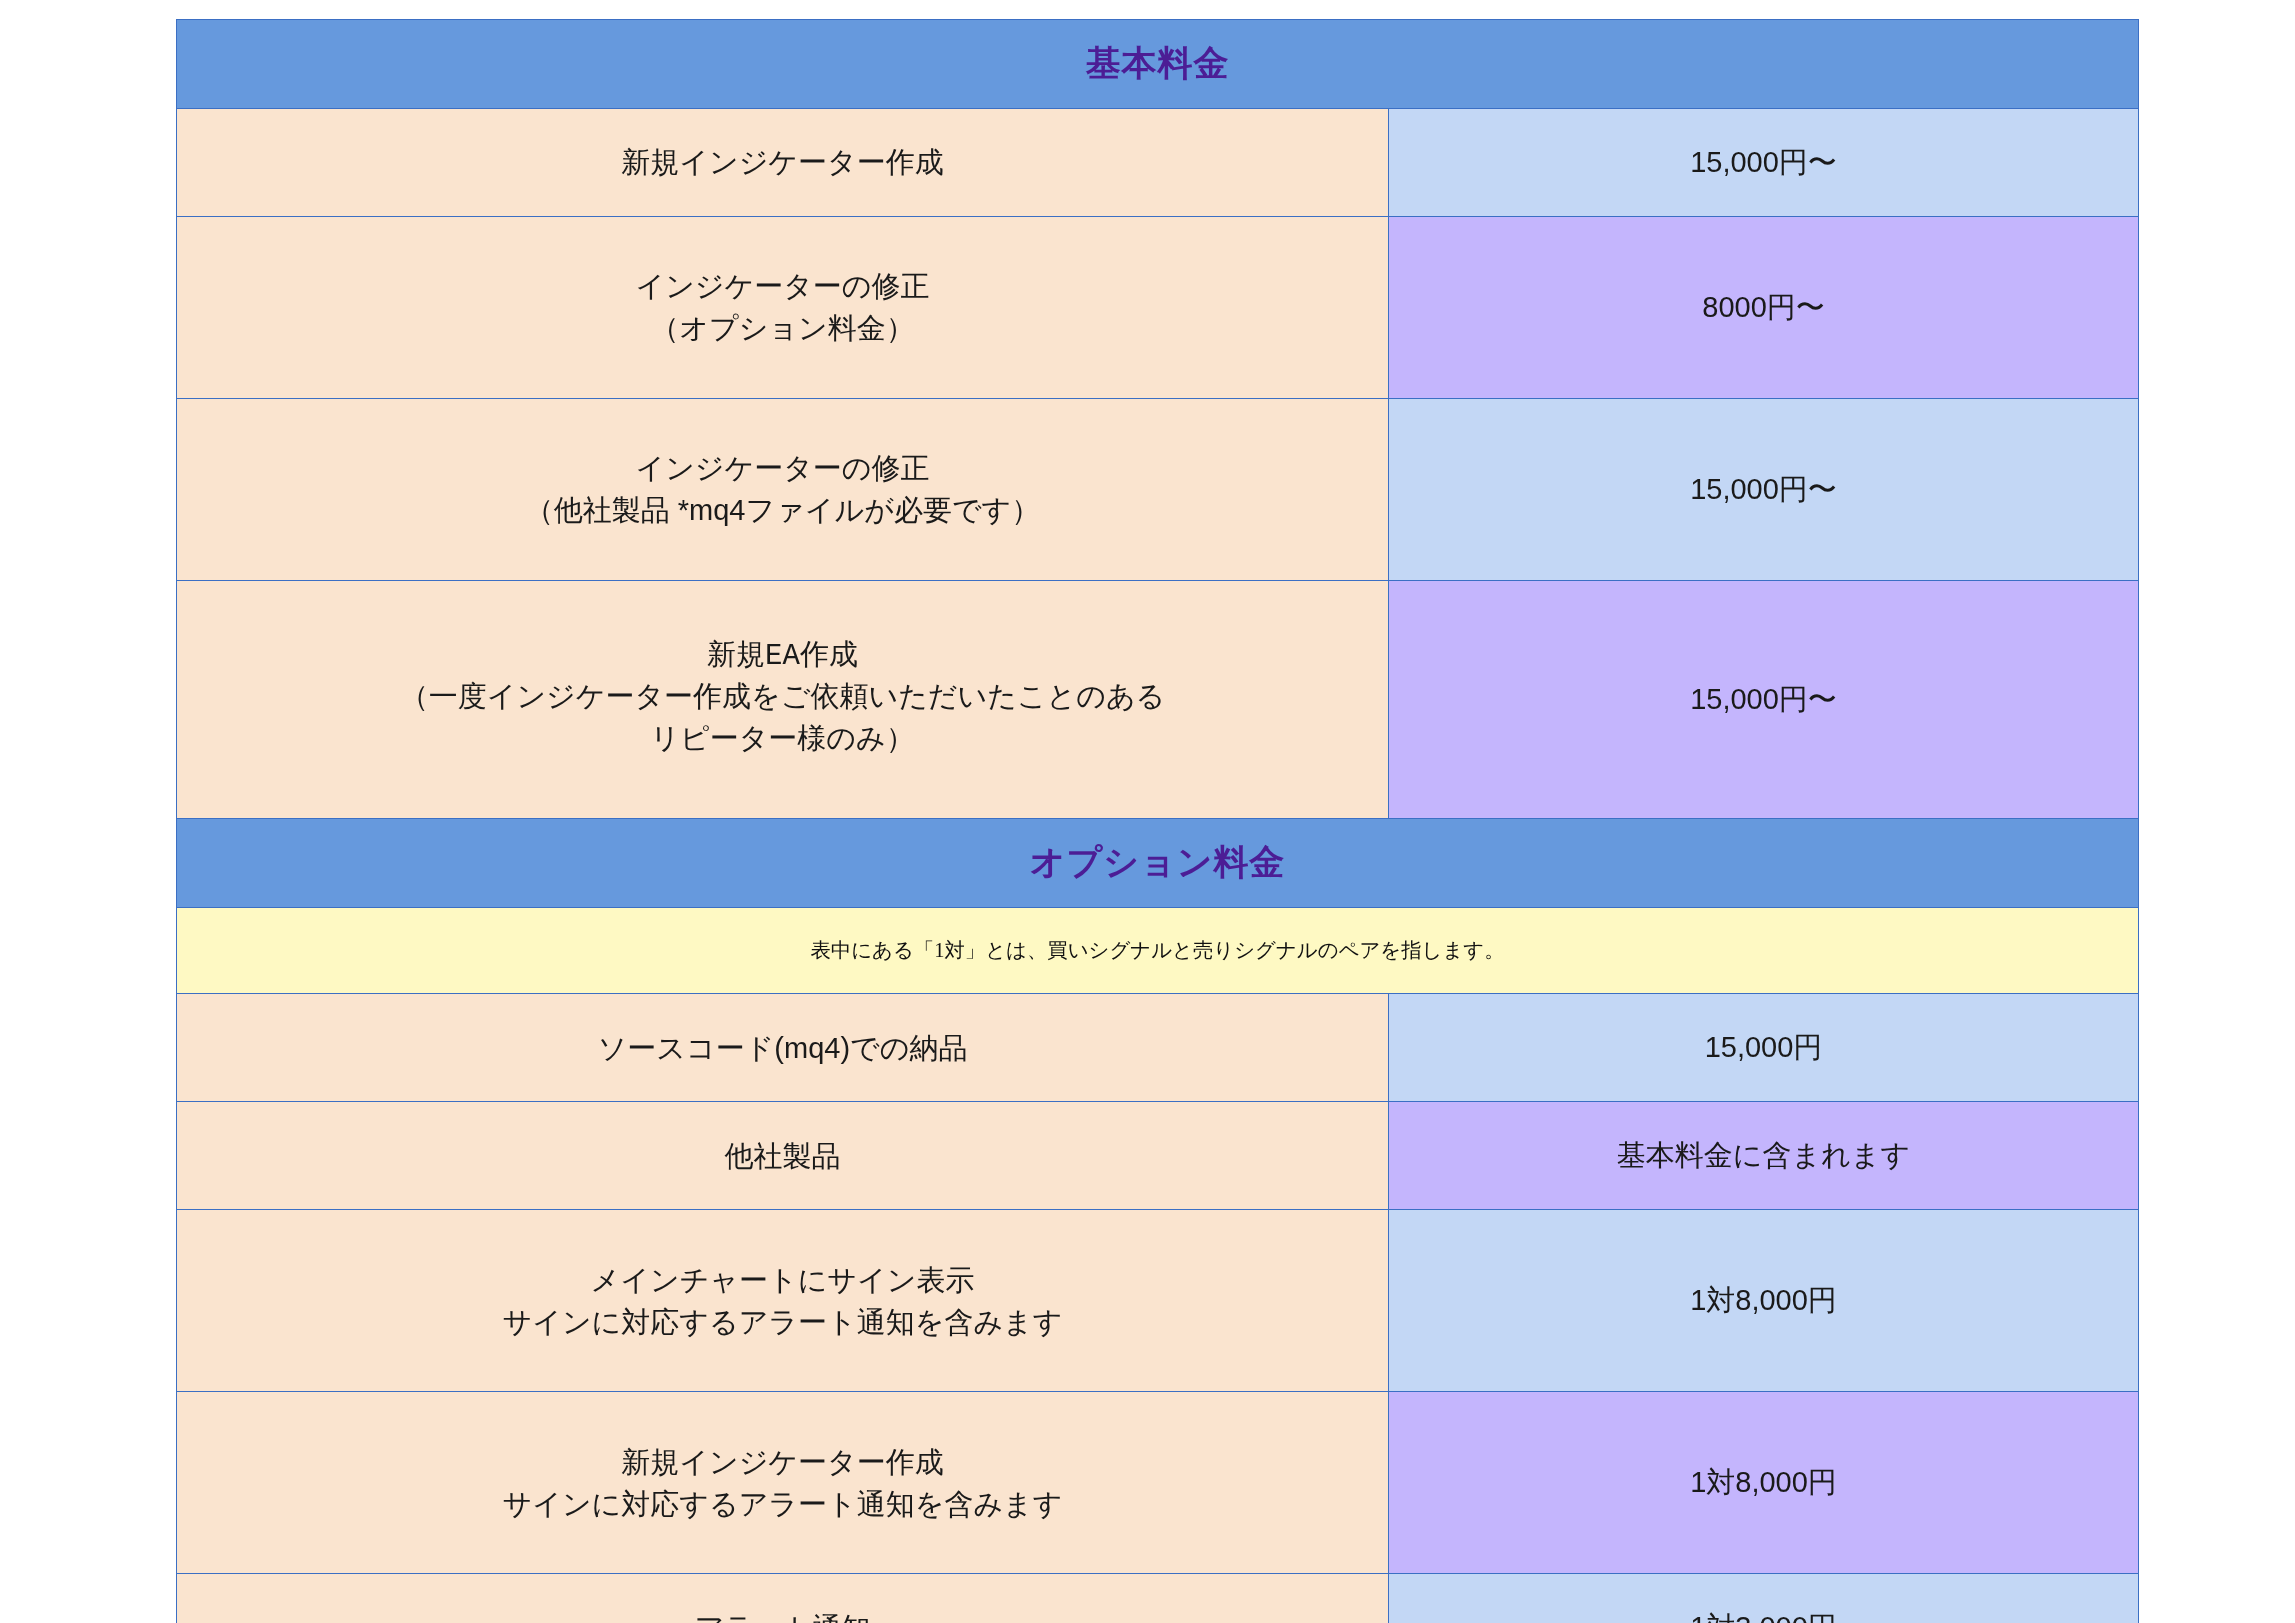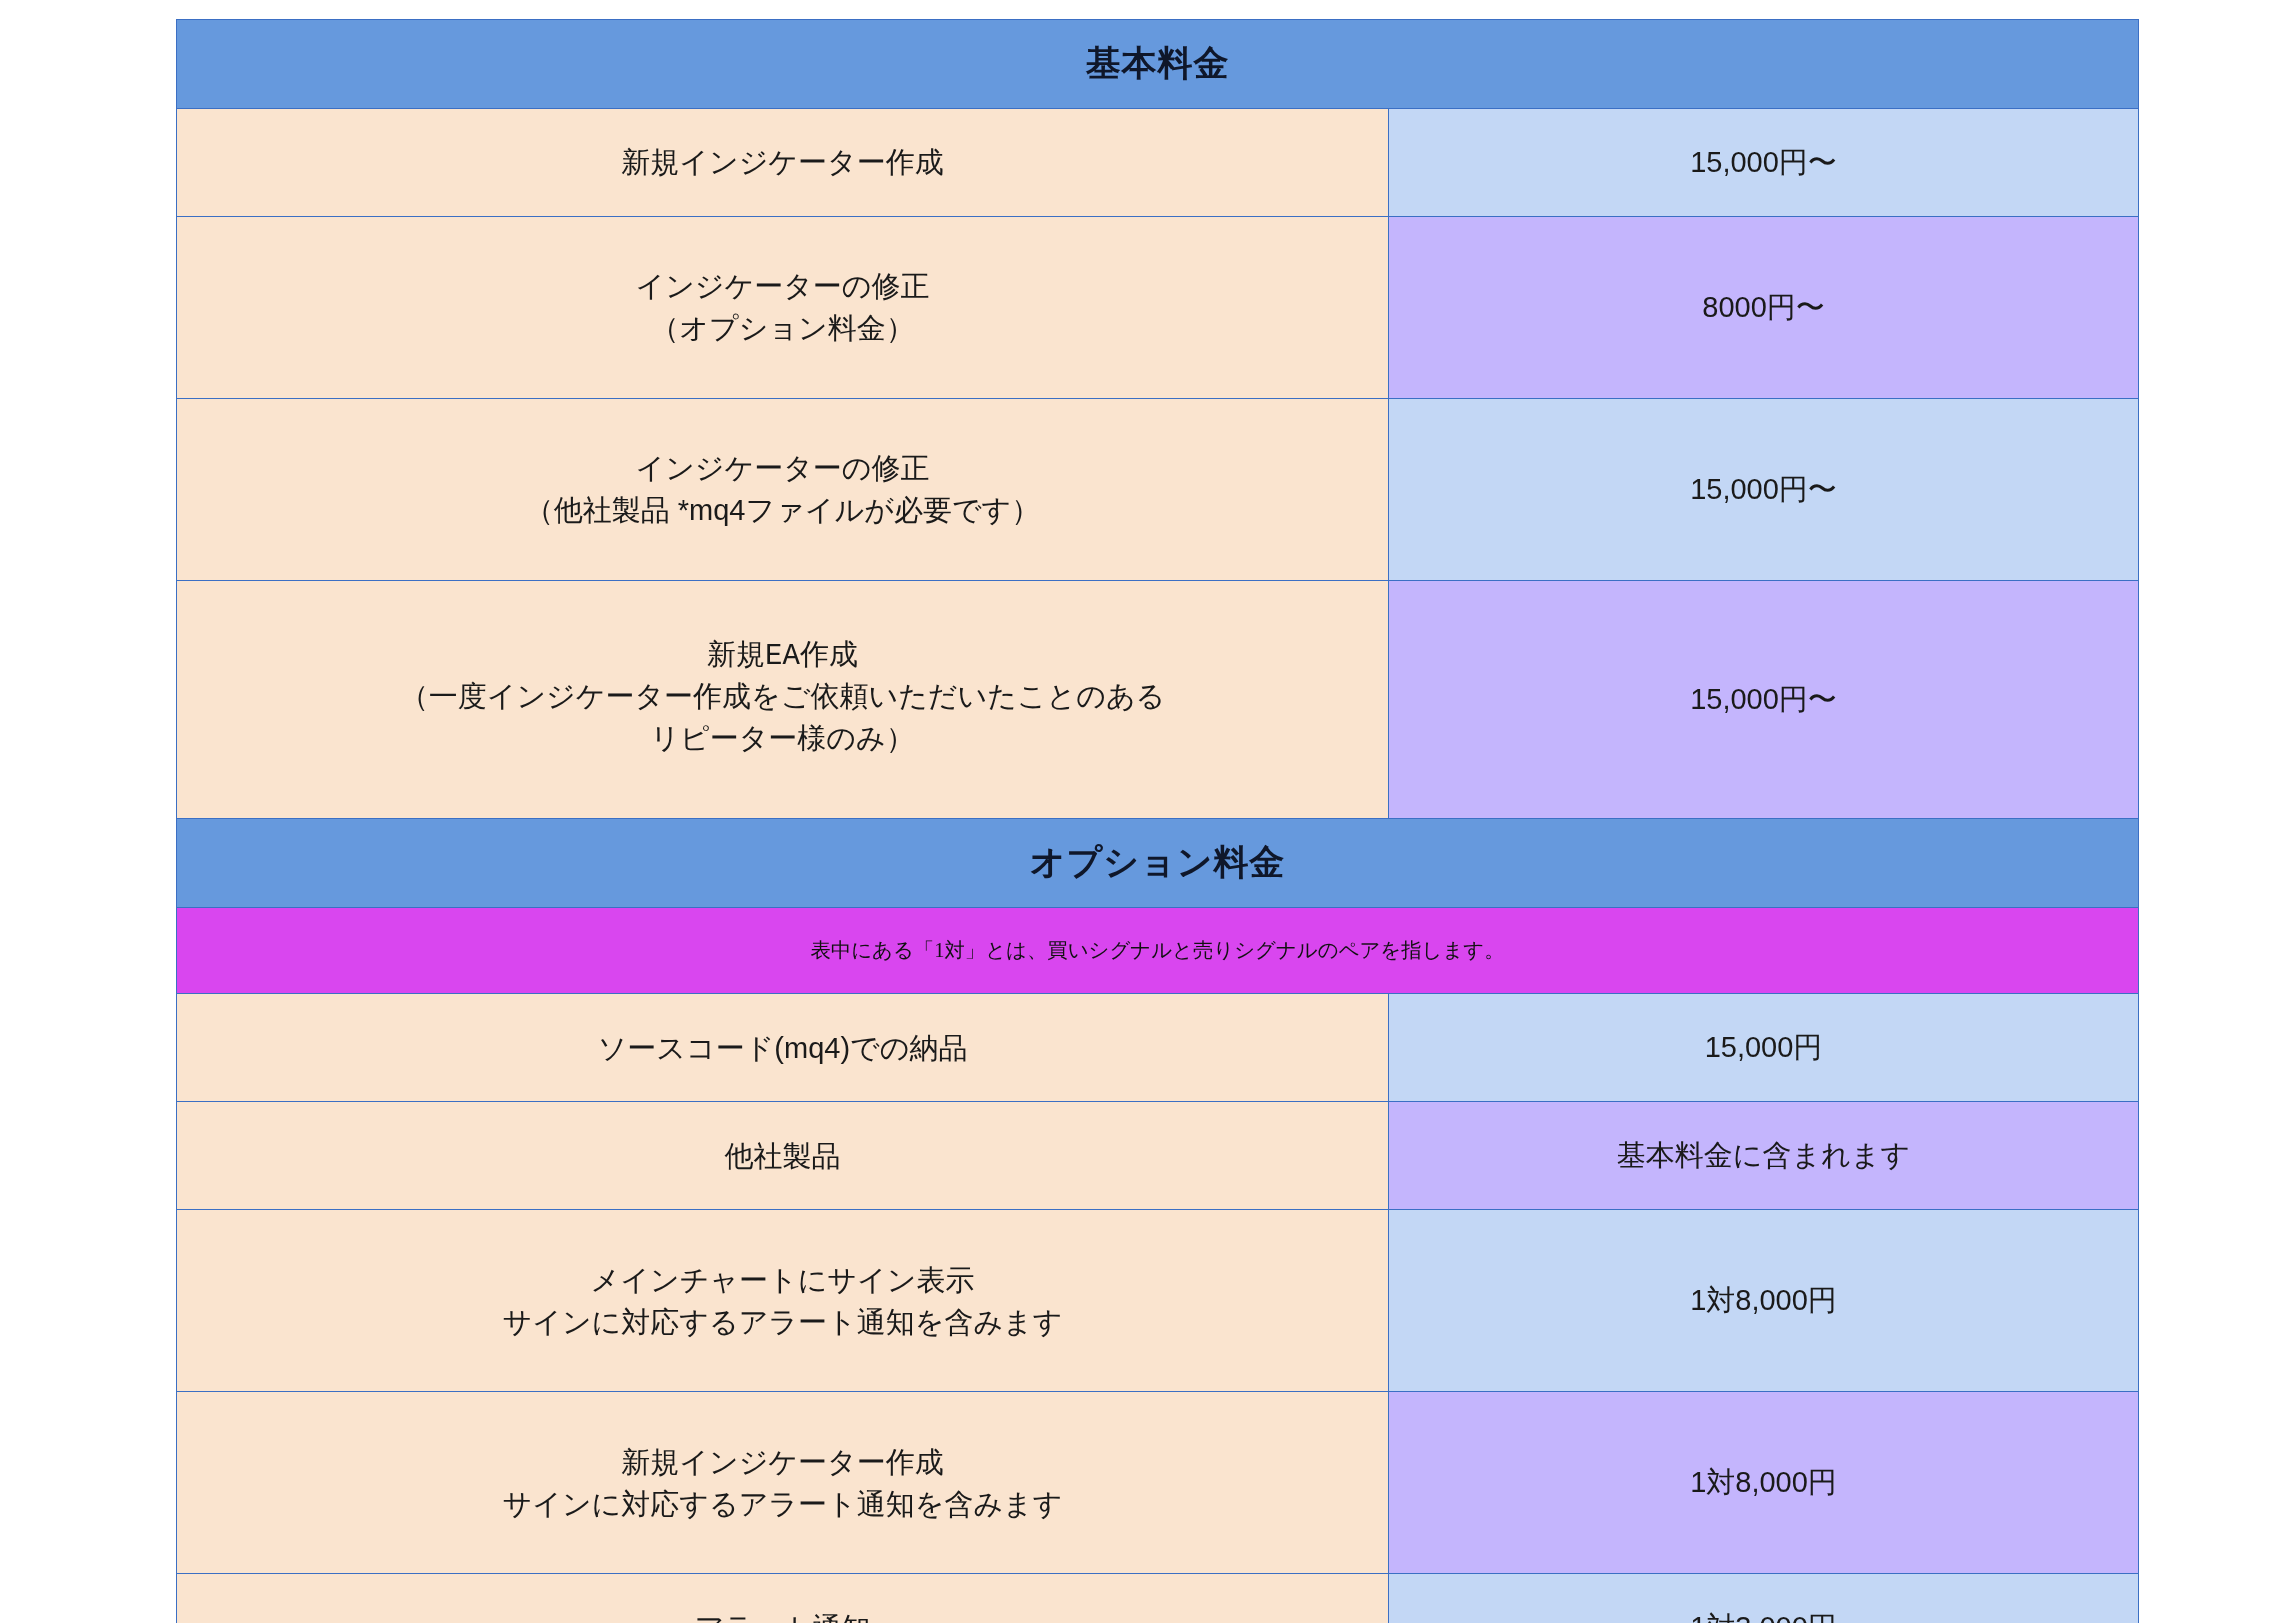--- a/index.html
+++ b/index.html
@@ -30,21 +30,21 @@
 
   td, th {
     border: 1.4px solid #3b6fc4;
     padding: 0;
     vertical-align: middle;
     text-align: center;
   }
 
   .section-header {
     background: #6699dd;
-    color: #0f172a;
+    color: #4c1d95;
     font-size: 35px;
     font-weight: bold;
     letter-spacing: 0.9px;
     height: 88px;
     line-height: 1.15;
   }
 
   .label-cell {
     background: #fae4cf;
     font-size: 29px;
@@ -53,21 +53,21 @@
   }
   .price-cell {
     font-size: 29px;
     line-height: 1.4;
     padding: 12px 9.3px;
   }
   .price-blue { background: #c3d7f5; }
   .price-white { background: #c4b5fd; }
 
   .note-cell {
-    background: #d946ef;
+    background: #fef9c3;
     font-size: 20.4px;
     line-height: 1.4;
     padding: 8.3px 18.5px;
     text-align: center;
     font-family: "Liberation Serif", "DejaVu Serif", serif;
     color: #111111;
   }
 
   .row-h1 { height: 83px; }
   .row-h2 { height: 157px; }

